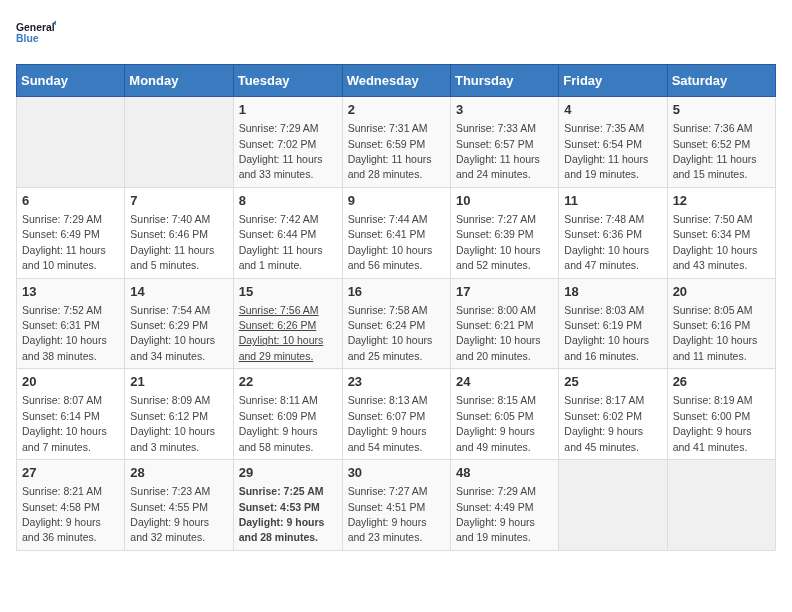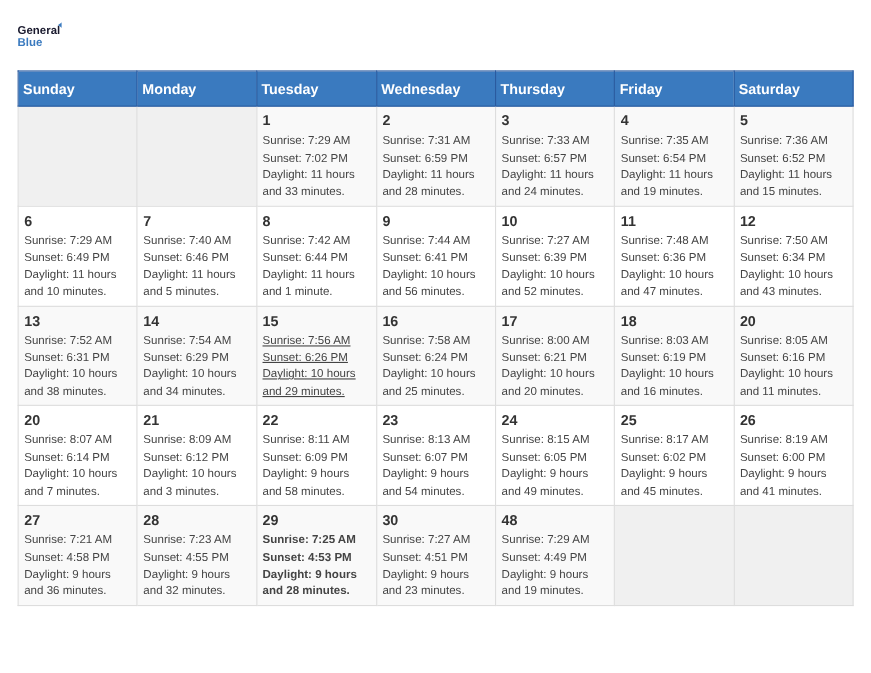--- a/index.html
+++ b/index.html
@@ -191,21 +191,21 @@
 Sunset: 6:05 PM
 Daylight: 9 hours and 49 minutes.</span></td>
         <td><span class="day-num">25</span><span class="day-detail" style="white-space: pre-line;">Sunrise: 8:17 AM
 Sunset: 6:02 PM
 Daylight: 9 hours and 45 minutes.</span></td>
         <td><span class="day-num">26</span><span class="day-detail" style="white-space: pre-line;">Sunrise: 8:19 AM
 Sunset: 6:00 PM
 Daylight: 9 hours and 41 minutes.</span></td>
       </tr>
       <tr>
-        <td><span class="day-num">27</span><span class="day-detail" style="white-space: pre-line;">Sunrise: 7:21 AM
+        <td><span class="day-num">27</span><span class="day-detail" style="white-space: pre-line;">Sunrise: 8:21 AM
 Sunset: 4:58 PM
 Daylight: 9 hours and 36 minutes.</span></td>
         <td><span class="day-num">28</span><span class="day-detail" style="white-space: pre-line;">Sunrise: 7:23 AM
 Sunset: 4:55 PM
 Daylight: 9 hours and 32 minutes.</span></td>
         <td><span class="day-num">29</span><span class="day-detail" style="white-space: pre-line; font-weight: bold;">Sunrise: 7:25 AM
 Sunset: 4:53 PM
 Daylight: 9 hours and 28 minutes.</span></td>
         <td><span class="day-num">30</span><span class="day-detail" style="white-space: pre-line;">Sunrise: 7:27 AM
 Sunset: 4:51 PM

